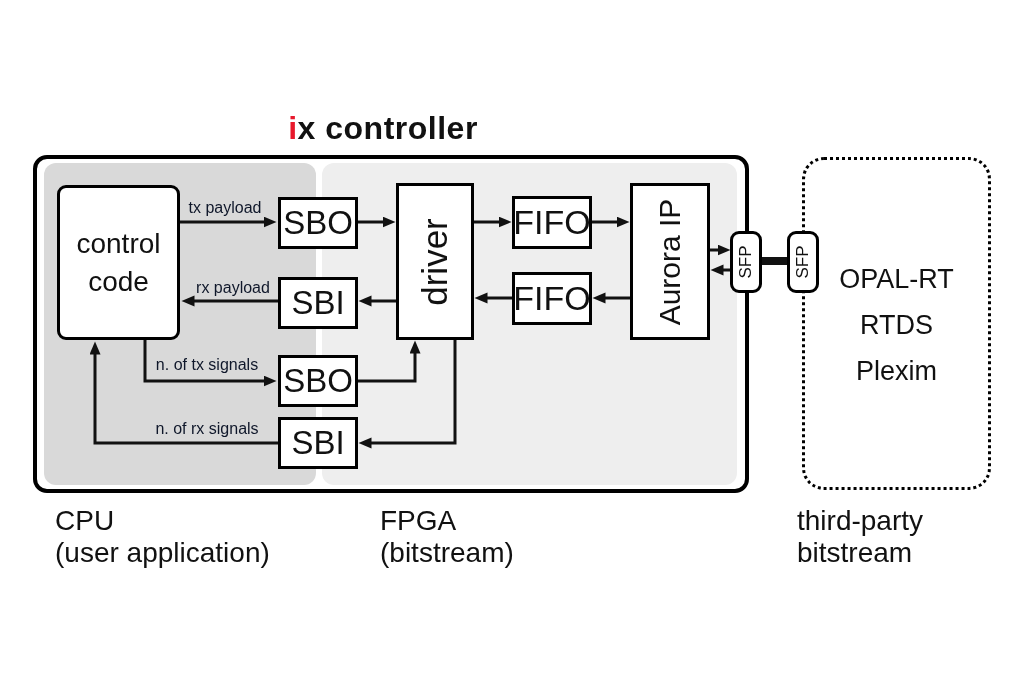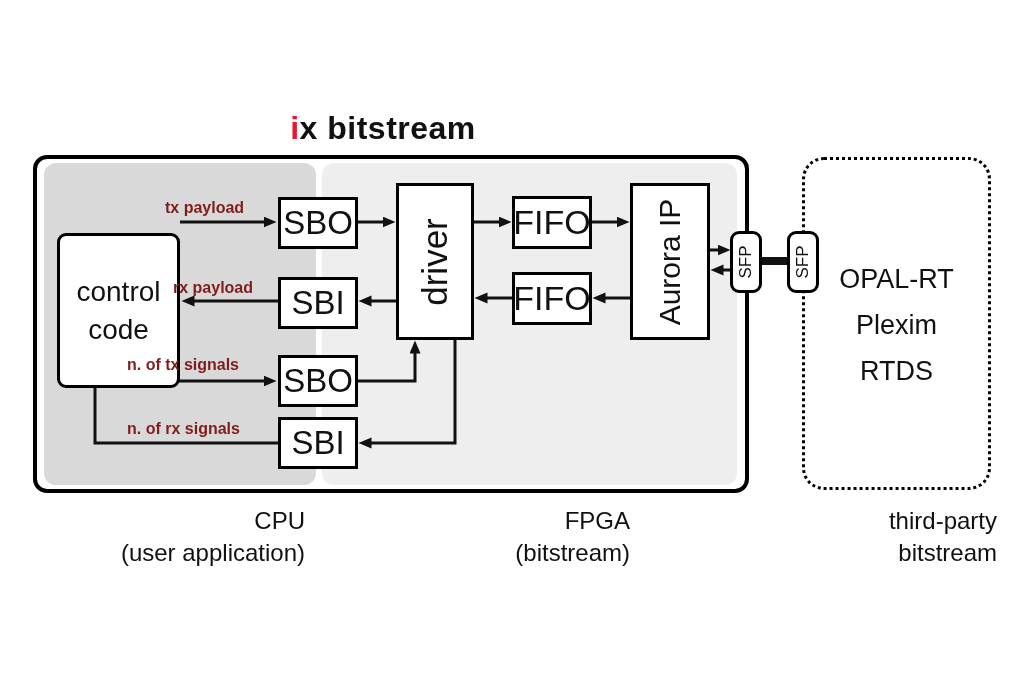--- a/index.html
+++ b/index.html
@@ -25,64 +25,64 @@
     font-size:27px;line-height:46px;}
 
   svg.wires{left:0;top:0;width:1024px;height:683px;pointer-events:none;}
   svg.wires path{stroke:#111;stroke-width:3;fill:none;}
   svg.wires path.thick{stroke-width:8;}
 
   .block{background:#fff;border:3px solid #000;border-radius:0;
     display:flex;align-items:center;justify-content:center;}
   .block.rounded{border-radius:9px;}
   .controlcode{left:57px;top:185px;width:123px;height:155px;
-    font-size:28px;line-height:38px;text-align:center;margin-top:48px;}
+    font-size:28px;line-height:38px;text-align:center;}
   .sb{font-size:33px;}
   .sbo-tx{left:278px;top:197px;width:80px;height:52px;}
   .sbi-rx{left:278px;top:277px;width:80px;height:52px;}
   .sbo-n {left:278px;top:355px;width:80px;height:52px;}
   .sbi-n {left:278px;top:417px;width:80px;height:52px;}
   .fifo{font-size:34px;}
   .fifo-tx{left:512px;top:196px;width:80px;height:53px;}
   .fifo-rx{left:512px;top:272px;width:80px;height:53px;}
   .driver{left:396px;top:183px;width:78px;height:157px;font-size:35px;}
   .aurora{left:630px;top:183px;width:80px;height:157px;font-size:30px;}
   .vtext span{transform:rotate(-90deg);white-space:nowrap;display:block;}
   .sfp{width:32px;height:62px;top:231px;font-size:17px;z-index:5;}
   .sfp-left{left:730px;}
   .sfp-right{left:787px;}
 
-  .wirelabel{font-size:16px;text-align:left;color:#7f1d1d;font-weight:bold;}
+  .wirelabel{font-size:16px;text-align:center;color:#0f172a;}
   .lbl-tx{left:165px;top:199px;width:120px;}
   .lbl-rx{left:173px;top:279px;width:120px;}
   .lbl-ntx{left:127px;top:356px;width:160px;}
   .lbl-nrx{left:127px;top:420px;width:160px;}
 
-  .caption{font-size:24px;line-height:32px;text-align:right;}
+  .caption{font-size:28px;line-height:32px;text-align:left;}
   .cap-cpu{left:55px;top:505px;width:250px;}
   .cap-fpga{left:380px;top:505px;width:250px;}
   .cap-sim{left:797px;top:505px;width:200px;}
 </style>
 </head>
 <body>
 
 <div class="stage">
 
-  <div class="abs title"><span class="accent" style="color: rgb(232, 25, 44);">i</span><span>x bitstream</span></div>
+  <div class="abs title"><span class="accent" style="color: rgb(232, 25, 44);">i</span><span>x controller</span></div>
 
   <div class="abs controller"></div>
 
   <div class="abs region cpu" style="background: rgb(217, 217, 217);"></div>
   <div class="abs region fpga" style="background: rgb(238, 238, 238);"></div>
 
   <div class="abs simbox"></div>
   <div class="abs simlines">
     <div>OPAL-RT</div>
+    <div>RTDS</div>
     <div>Plexim</div>
-    <div>RTDS</div>
   </div>
 
   <svg class="abs wires" viewBox="0 0 1024 683">
     <defs>
       <marker id="ah" markerUnits="userSpaceOnUse" markerWidth="14" markerHeight="12" refX="2.5" refY="5.5" orient="auto">
         <path d="M0,0 L13,5.5 L0,11 Z" style="fill:#111;stroke:none;stroke-width:0"></path>
       </marker>
     </defs>
     <path d="M180,222 L266,222" marker-end="url(#ah)"></path>
     <path d="M278,301 L192,301" marker-end="url(#ah)"></path>

